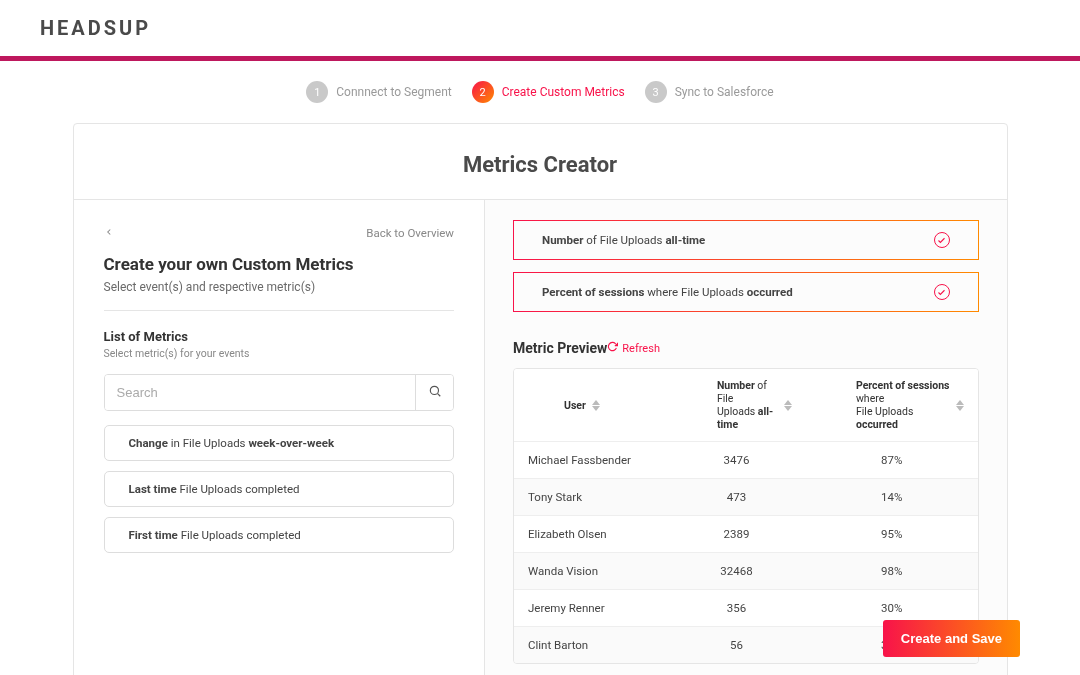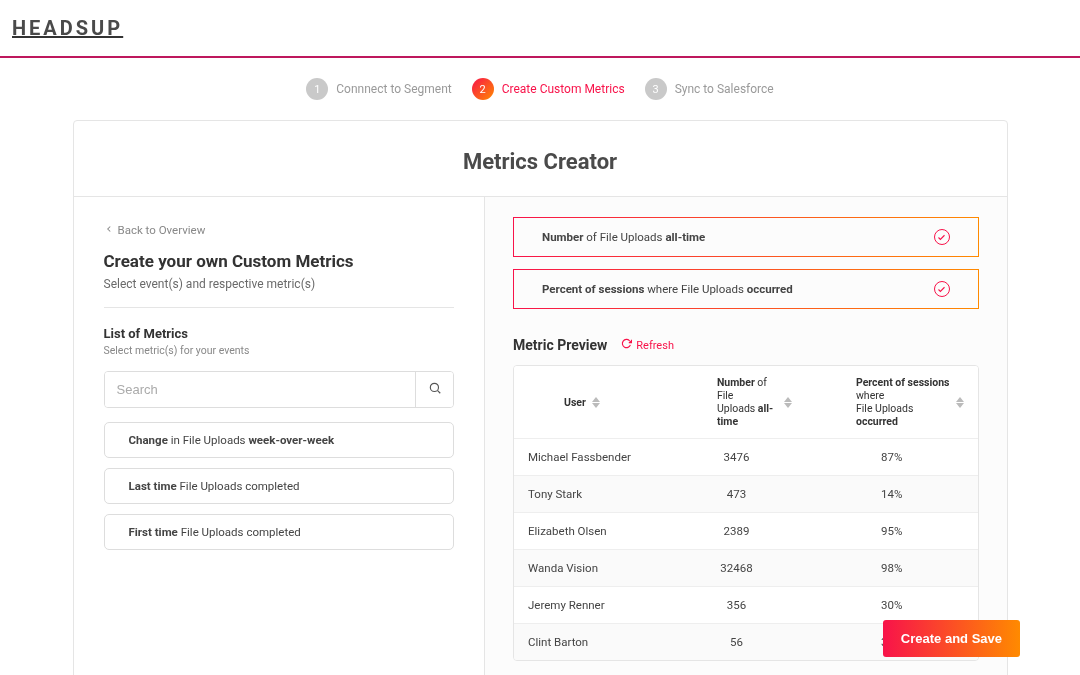--- a/index.html
+++ b/index.html
@@ -3,23 +3,22 @@
 <meta charset="utf-8">
 <style>
 * { margin: 0; padding: 0; box-sizing: border-box; }
 body {
   font-family: -apple-system, BlinkMacSystemFont, "Segoe UI", Roboto, "Helvetica Neue", Arial, sans-serif;
   background: #fff;
   color: #333;
   font-size: 13px;
 }
 .header {
-  padding: 16px 12px;
-  border-bottom: 2px solid #be185d;
-  text-decoration: underline;
+  padding: 16px 40px;
+  border-bottom: 5px solid #be185d;
 }
 .logo {
   font-size: 20px;
   font-weight: 700;
   letter-spacing: 3px;
   color: #4a4a4a;
 }
 .stepper {
   display: flex;
   justify-content: center;
@@ -81,20 +80,21 @@
   background: #fcfcfc;
 }
 .back-link {
   display: flex;
   align-items: center;
   gap: 4px;
   color: #888;
   font-size: 11.5px;
   margin-bottom: 14px;
   cursor: pointer;
+  justify-content: space-between;
 }
 .back-link svg { width: 10px; height: 10px; }
 .section-heading {
   font-size: 17px;
   font-weight: 700;
   color: #333;
   margin-bottom: 6px;
 }
 .section-sub {
   font-size: 12px;
@@ -178,21 +178,20 @@
   border-radius: 50%;
   display: flex;
   align-items: center;
   justify-content: center;
   color: #f8134a;
 }
 .check-icon svg { width: 9px; height: 9px; }
 .preview-header {
   display: flex;
   align-items: center;
-  gap: 14px;
   margin-top: 28px;
   margin-bottom: 12px;
 }
 .refresh-link {
   color: #f8134a;
   font-size: 11px;
   display: flex;
   align-items: center;
   gap: 4px;
   cursor: pointer;

